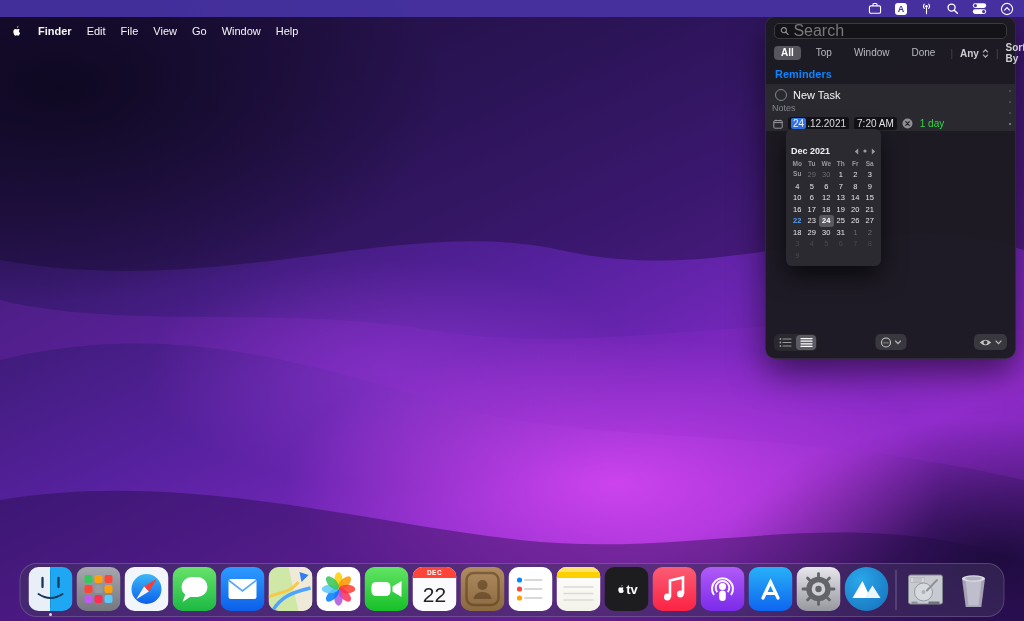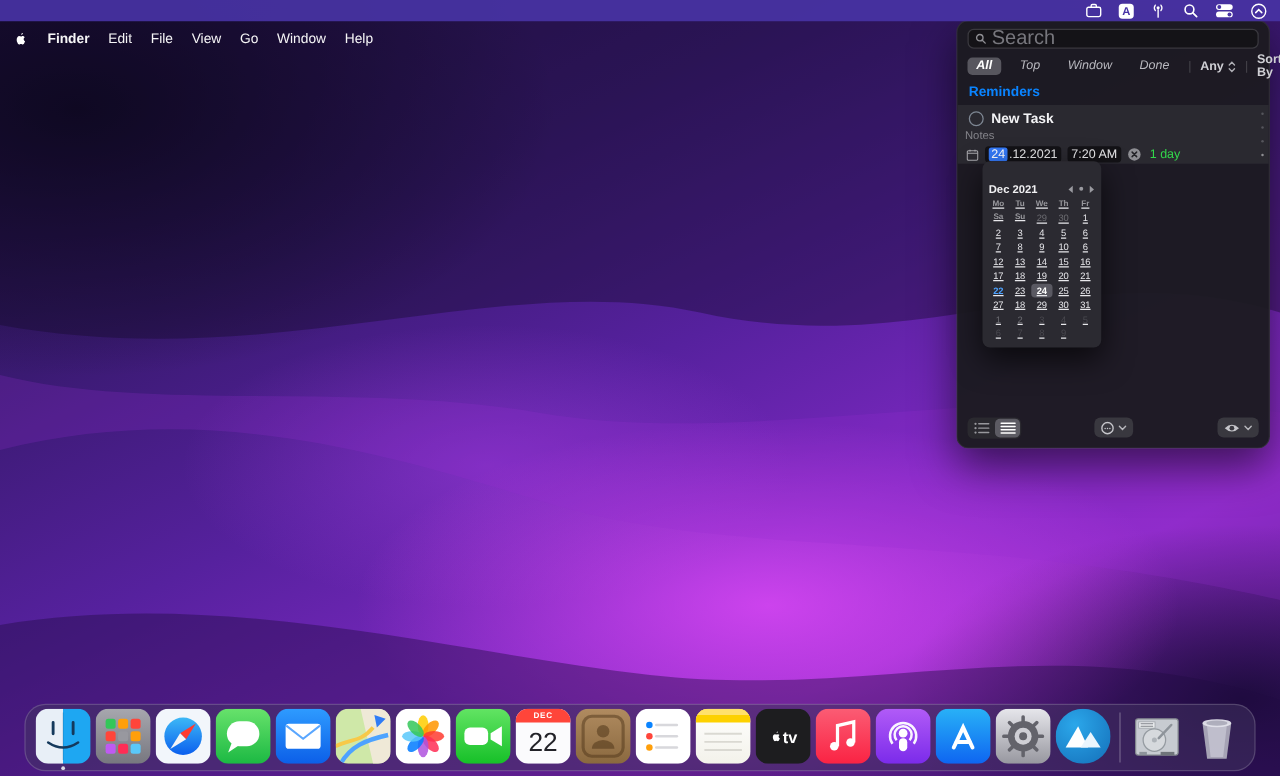--- a/index.html
+++ b/index.html
@@ -30,44 +30,44 @@
   .panel{position:absolute;left:765px;top:16px;width:251px;height:343px;z-index:20;
     background:rgba(28,27,33,0.97);border:1px solid rgba(255,255,255,0.08);
     border-radius:10px;box-shadow:0 14px 34px rgba(0,0,0,0.55);box-sizing:border-box;color:#e8e8ec;}
   .search-row{position:absolute;top:6px;left:8px;right:8px;height:16px;background:#141317;
     border:1px solid #3a393f;border-radius:5px;display:flex;align-items:center;gap:4px;padding:0 5px;box-sizing:border-box;}
   .search-row input{background:transparent;border:none;outline:none;color:#d8d8dc;font-size:16px;
     font-family:"Liberation Sans",sans-serif;width:100%;padding:0;}
   .search-row input::placeholder{color:#77777d;}
   .filter-row{position:absolute;top:28px;left:8px;right:8px;height:16px;display:flex;align-items:center;
     gap:8px;font-size:10px;color:#b9b9bf;}
-  .filter-tab{padding:1px 7px;border-radius:4px;line-height:12px;font-style:italic;}
+  .filter-tab{padding:1px 7px;border-radius:4px;line-height:12px;}
   .filter-tab.selected{background:#57565e;color:#fff;font-weight:700;}
   .filter-sep{color:#46454c;}
   .filter-right{margin-left:auto;display:flex;align-items:center;gap:7px;}
   .any-ctl,.sort-ctl{display:flex;align-items:center;gap:3px;color:#cfcfd4;font-weight:600;}
   .section-title{position:absolute;top:51px;left:9px;font-size:11px;font-weight:700;color:#0a84ff;}
   .task-card{position:absolute;top:67px;left:0;right:0;height:47px;background:#2a2930;padding:3px 6px;box-sizing:border-box;}
   .task-row1{display:flex;align-items:center;gap:6px;margin-left:3px;margin-top:2px;}
   .radio{width:10px;height:10px;border:1.5px solid #7e8793;border-radius:50%;}
-  .task-title{font-size:11px;font-weight:700;color:#f4f4f6;}
+  .task-title{font-size:11px;font-weight:400;color:#f4f4f6;}
   .task-notes{font-size:9px;color:#84848a;margin-top:2px;}
   .task-daterow{display:flex;align-items:center;gap:5px;margin-top:4px;margin-left:1px;}
   .chip{background:#131216;border-radius:3px;padding:1px 3px;font-size:10px;color:#e8e8ea;display:flex;align-items:center;}
   .chip .sel-day{background:#3478f6;color:#fff;border-radius:2px;padding:0 2px;margin-right:1px;}
   .duration{font-size:10px;color:#32d74b;margin-left:2px;}
   .card-dots{position:absolute;right:4px;top:6px;bottom:6px;display:flex;flex-direction:column;justify-content:space-between;align-items:center;}
   .card-dots span{width:2px;height:2px;border-radius:50%;background:#55555c;}
   .card-dots span:last-child{background:#8e8e93;}
   
   .cal-pop{position:absolute;left:20px;top:112px;width:95px;background:#2b2a31;border-radius:6px;
     box-shadow:0 10px 24px rgba(0,0,0,0.65);padding:17px 4px 5px;box-sizing:border-box;z-index:5;}
   .cal-head{display:flex;align-items:center;font-size:9px;font-weight:700;color:#f0f0f2;padding:0 1px;}
   .cal-nav{margin-left:auto;display:flex;align-items:center;gap:4px;}
-  .cal-grid{display:grid;grid-template-columns:repeat(5,1fr);margin-top:3px;text-decoration:underline;}
+  .cal-grid{display:grid;grid-template-columns:repeat(6,1fr);margin-top:3px;}
   .cal-grid .dh{font-size:6.5px;color:#98989d;font-weight:700;text-align:center;padding:1px 0 2px;}
   .cal-grid .dc{font-size:7.5px;color:#e6e6ea;text-align:center;height:11.5px;line-height:11.5px;border-radius:3px;}
   .cal-grid .dc.muted{color:#6b6b71;}
   .cal-grid .dc.faint{color:#49484f;}
   .cal-grid .dc.today{color:#4da2ff;font-weight:700;}
   .cal-grid .dc.selected{background:#5a5962;color:#fff;font-weight:700;}
   
   .panel-bottom{position:absolute;left:8px;right:8px;bottom:7px;height:18px;display:flex;align-items:center;}
   .seg{display:flex;background:#2a292f;border-radius:5px;padding:1px;gap:1px;}
   .seg .seg-btn{width:20px;height:15px;border-radius:4px;display:flex;align-items:center;justify-content:center;}

